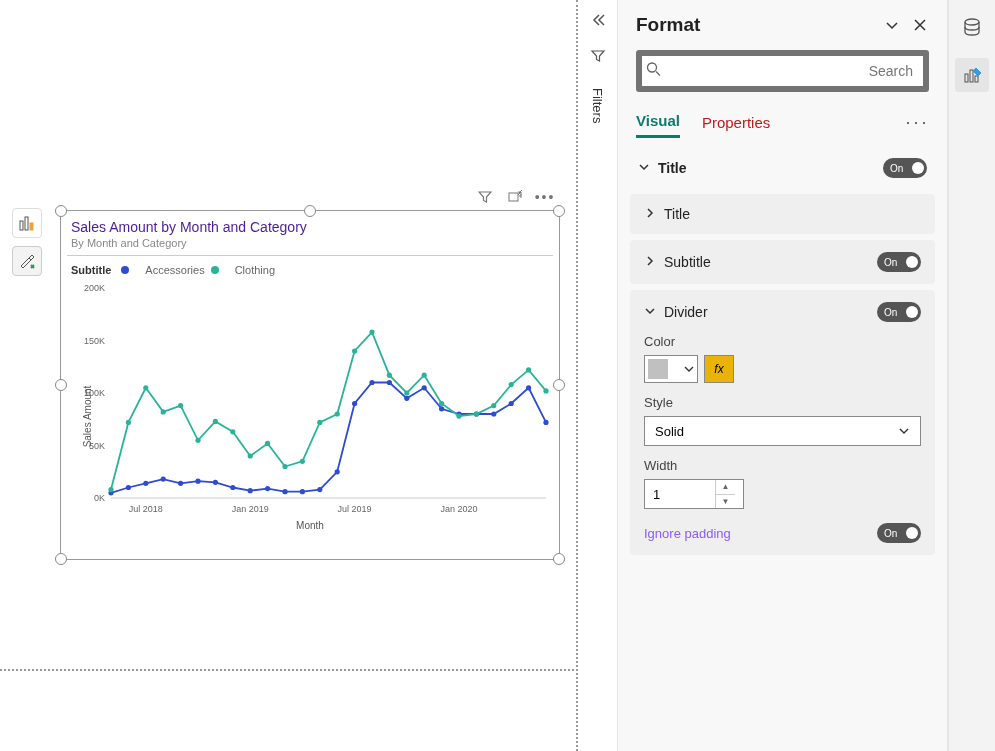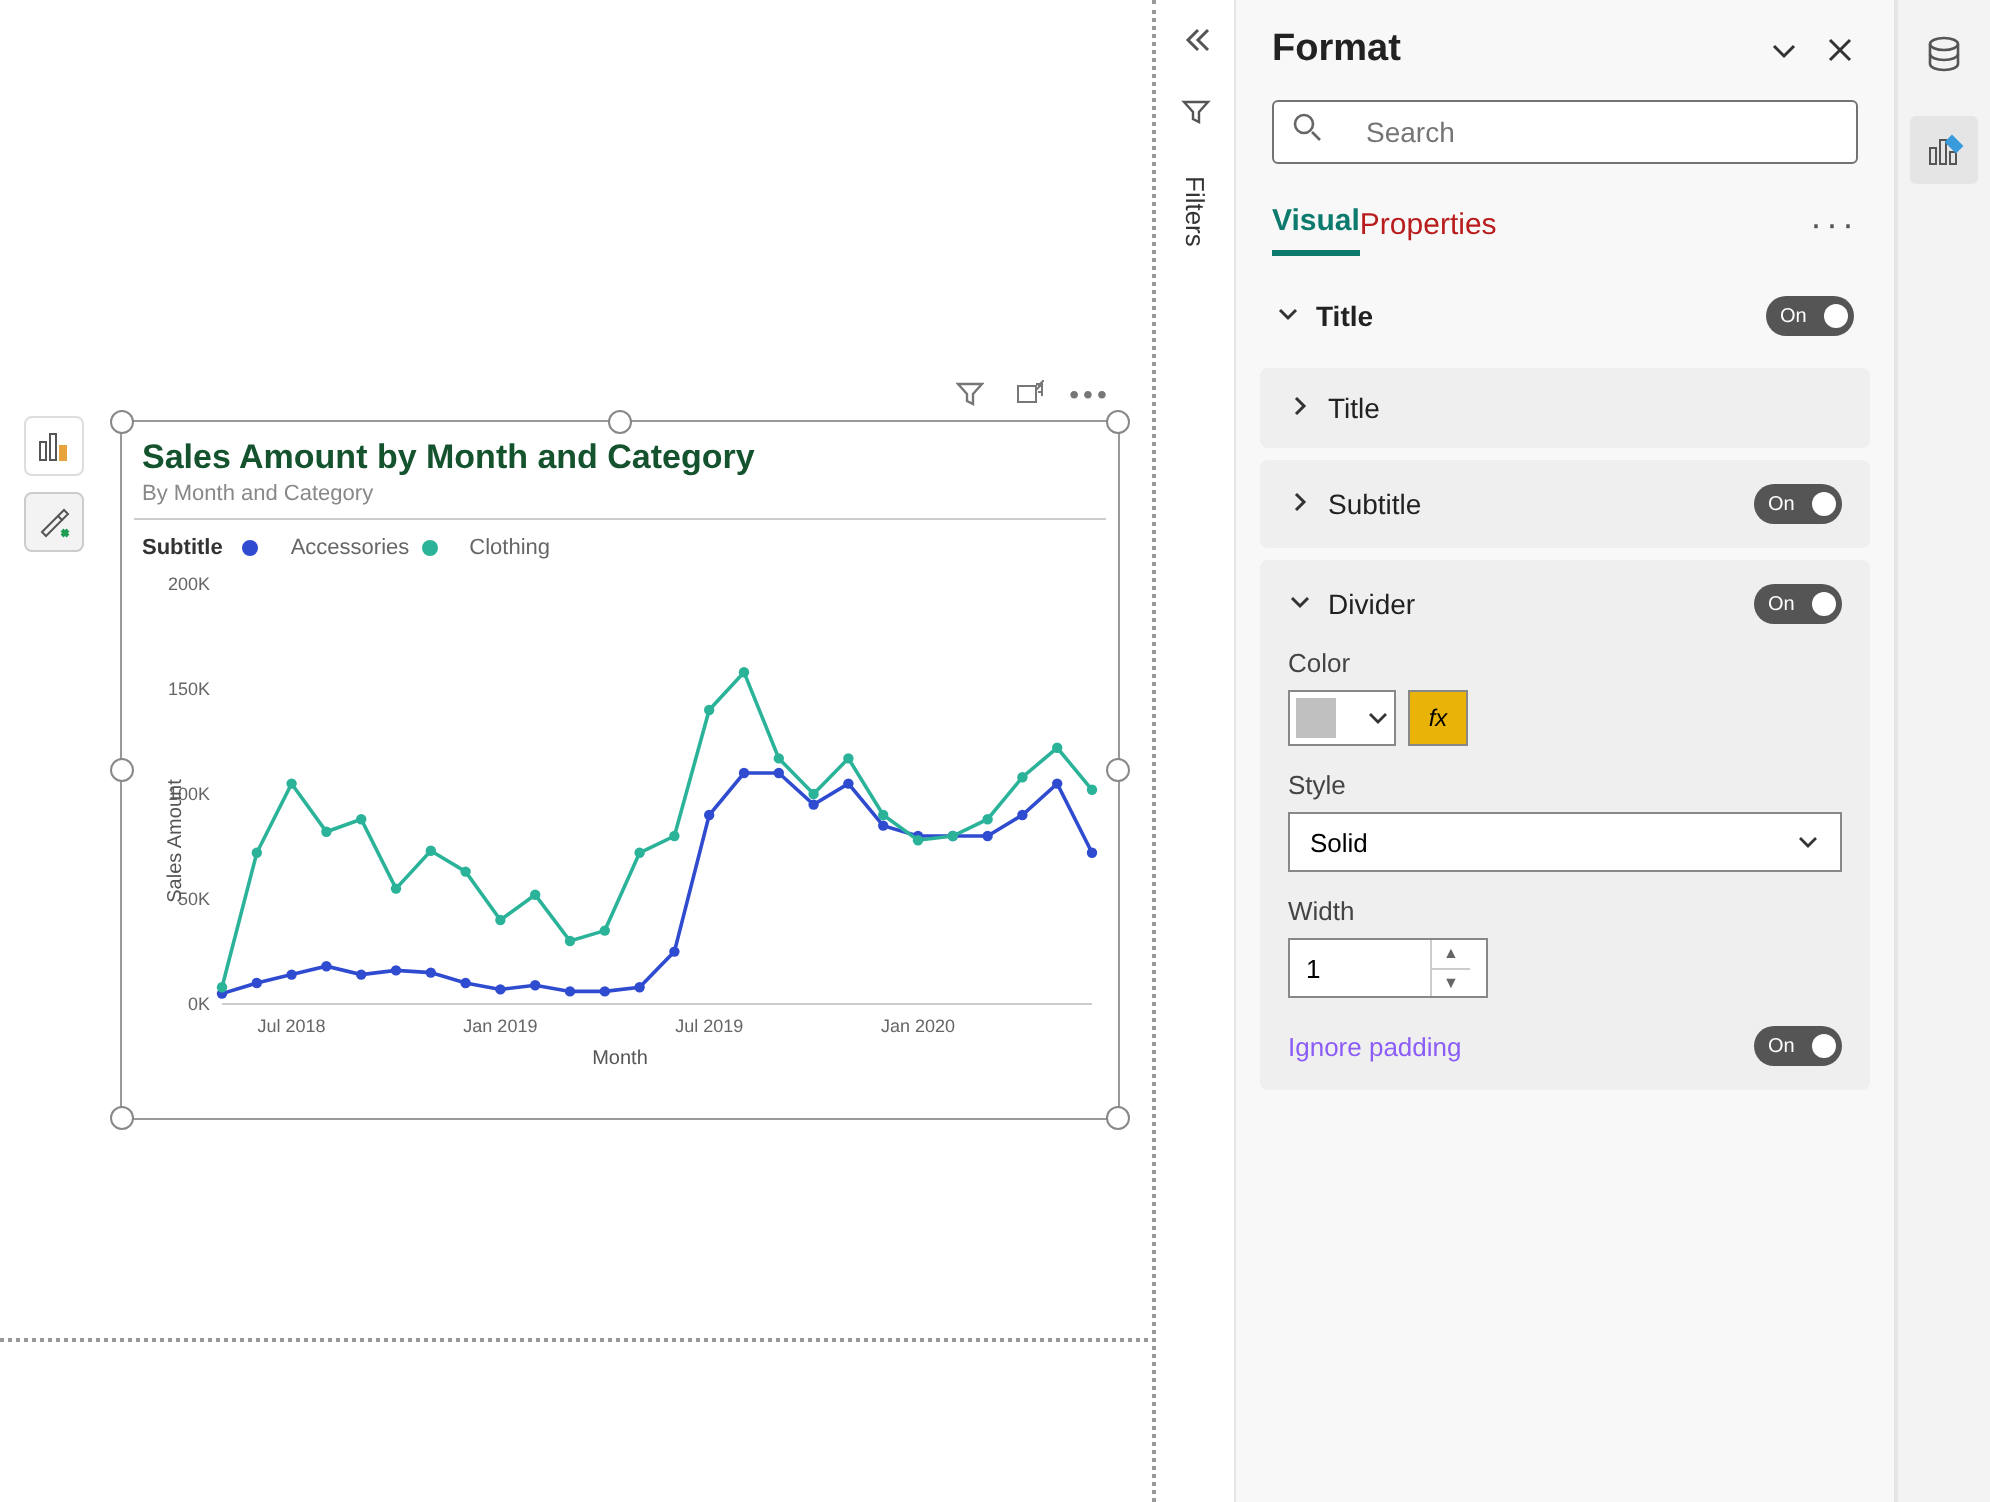--- a/index.html
+++ b/index.html
@@ -13,21 +13,21 @@
 
 .visual-container { position: absolute; left: 60px; top: 210px; width: 500px; height: 350px; border: 1px solid #999; background: #fff; }
 .vis-header { position: absolute; right: 6px; top: -22px; display: flex; gap: 14px; }
 .vis-header-btn { width: 16px; height: 16px; color: #666; cursor: pointer; display: flex; align-items: center; justify-content: center; }
 .handle { position: absolute; width: 12px; height: 12px; background: #fff; border: 1px solid #888; border-radius: 50%; }
 .handle.tl { left: -6px; top: -6px; } .handle.tr { right: -6px; top: -6px; }
 .handle.bl { left: -6px; bottom: -6px; } .handle.br { right: -6px; bottom: -6px; }
 .handle.ml { left: -6px; top: 50%; margin-top: -6px; } .handle.mr { right: -6px; top: 50%; margin-top: -6px; }
 .handle.tc { left: 50%; top: -6px; margin-left: -6px; }
 
-.chart-title { padding: 8px 10px 2px; font-size: 17px; font-weight: 700; color: #14532d; }
+.chart-title { padding: 8px 10px 2px; font-size: 14px; font-weight: 400; color: #4c1d95; }
 .chart-subtitle { padding: 0 10px 6px; font-size: 11px; color: #888; }
 .chart-divider { border-top: 1px solid #ccc; margin: 0 6px; }
 .chart-legend { padding: 8px 10px 2px; font-size: 11px; display: flex; gap: 6px; align-items: center; }
 .legend-label { font-weight: 600; color: #333; margin-right: 4px; }
 .legend-item { display: flex; align-items: center; gap: 16px; color: #666; }
 .legend-dot { width: 8px; height: 8px; border-radius: 50%; }
 .chart-body { position: relative; height: 265px; }
 .y-axis-title { position: absolute; left: -4px; top: 50%; transform: rotate(-90deg); transform-origin: center; font-size: 10px; color: #555; }
 .x-axis-title { text-align: center; font-size: 10px; color: #555; margin-top: -8px; }
 svg.plot { display: block; }
@@ -36,24 +36,24 @@
 .collapse-icon { width: 20px; height: 20px; color: #555; cursor: pointer; display: flex; justify-content: center; align-items: center; }
 .vertical-label { writing-mode: vertical-rl; font-size: 13px; color: #333; margin-top: 6px; }
 
 .format-pane { width: 330px; background: #f8f8f8; border-right: 1px solid #e5e5e5; display: flex; flex-direction: column; }
 .pane-header { display: flex; align-items: center; justify-content: space-between; padding: 14px 18px 8px; }
 .pane-title { font-size: 19px; font-weight: 600; color: #222; }
 .pane-header-icons { display: flex; gap: 10px; color: #333; }
 .pane-header-icons span { cursor: pointer; width: 18px; height: 18px; display: flex; align-items: center; justify-content: center; }
 
 .search-box { margin: 6px 18px 10px; position: relative; }
-.search-box input { width: 100%; padding: 7px 10px 7px 46px; border: 1px solid #737373; border-radius: 3px; font-size: 14px; }
+.search-box input { width: 100%; padding: 7px 10px 7px 46px; border: 6px solid #737373; border-radius: 3px; font-size: 14px; text-align: right; }
 .search-box .sicon { position: absolute; left: 10px; top: 50%; transform: translateY(-50%); color: #666; }
 
-.tabs { display: flex; padding: 4px 18px 0; align-items: center; position: relative; }
+.tabs { display: flex; gap: 22px; padding: 4px 18px 0; align-items: center; position: relative; }
 .tab { font-size: 15px; color: #b91c1c; padding: 6px 0; cursor: pointer; }
 .tab.active { color: #0d7a6e; font-weight: 600; border-bottom: 3px solid #0d7a6e; }
 .tabs .more { margin-left: auto; color: #555; cursor: pointer; font-size: 18px; letter-spacing: 2px; }
 
 .panel-body { flex: 1; overflow-y: auto; padding: 10px 12px 20px; }
 .panel-body::-webkit-scrollbar { width: 6px; }
 .panel-body::-webkit-scrollbar-thumb { background: #bbb; border-radius: 3px; }
 
 .section-row { display: flex; align-items: center; justify-content: space-between; padding: 10px 8px; cursor: pointer; }
 .section-row .lh { display: flex; align-items: center; gap: 6px; font-size: 14px; font-weight: 600; color: #222; }

